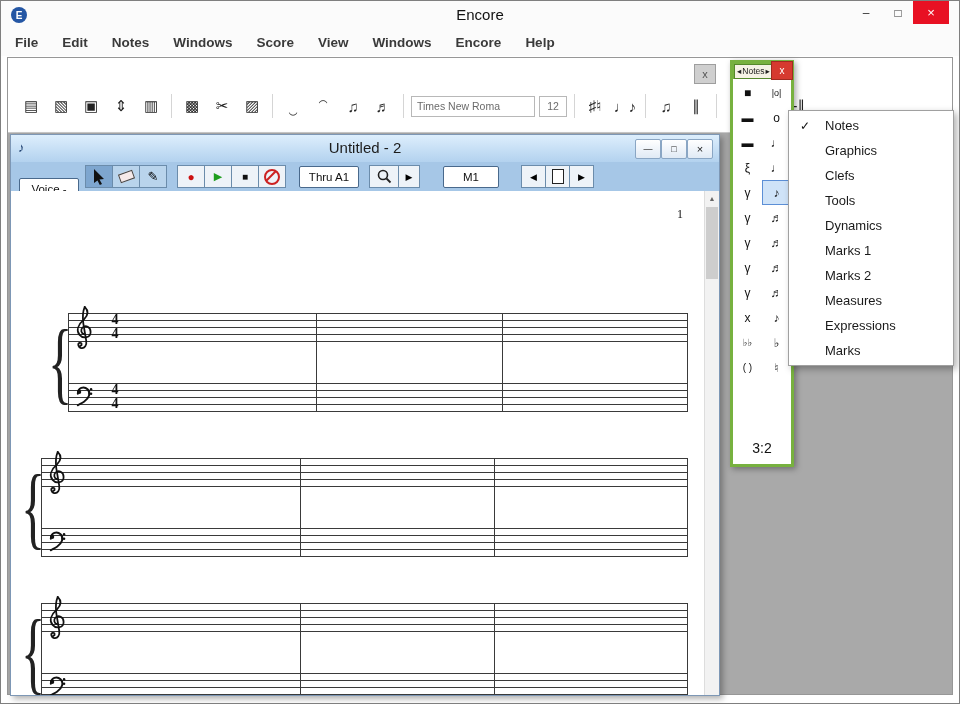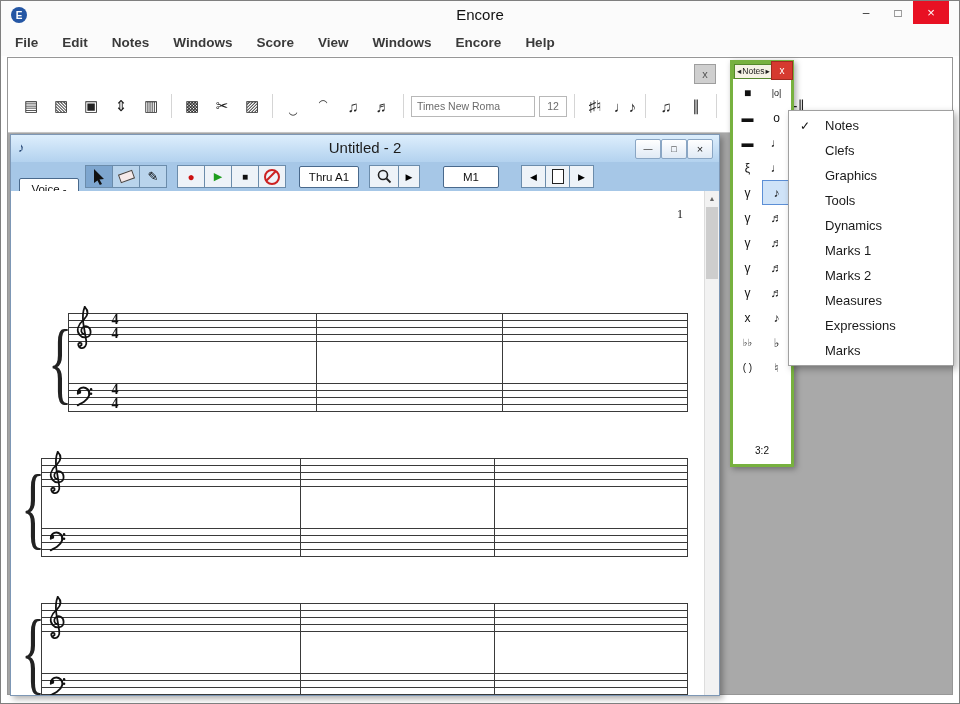--- a/index.html
+++ b/index.html
@@ -98,21 +98,21 @@
                   display:flex;align-items:center;}
   .palette-tab{background:#f5f2e4;border:1px solid #55882b;font-size:8.5px;color:#222;
                display:flex;align-items:center;gap:1px;padding:0 2px;margin-left:1px;height:13px;}
   .palette-close{position:absolute;right:-2px;top:-2px;width:20px;height:17px;background:#d63a2f;
                  border:1px solid #a02a20;color:#fff;font-size:10px;display:flex;align-items:center;
                  justify-content:center;}
   .palette-grid{position:absolute;left:0;right:0;top:17px;display:grid;grid-template-columns:1fr 1fr;}
   .pcell{height:25px;display:flex;align-items:center;justify-content:center;font-size:12px;color:#111;
          box-sizing:border-box;}
   .pcell.sel{background:#cfe3f8;border:1px solid #5c8fd6;}
-  .palette-tuplet{position:absolute;left:0;right:0;bottom:8px;text-align:center;font-size:10px;color:#111;}
+  .palette-tuplet{position:absolute;left:0;right:0;bottom:8px;text-align:center;font-size:14px;color:#111;}
 
   
   .ctx-menu{position:absolute;left:780px;top:52px;width:164px;background:#fff;border:1px solid #a0a0a0;
             box-shadow:3px 3px 7px rgba(0,0,0,.3);padding:2px 0;}
   .ctx-item{height:25px;display:flex;align-items:center;padding-left:36px;font-size:13px;color:#1a1a1a;
             position:relative;}
   .ctx-check{position:absolute;left:11px;font-size:12px;color:#111;}
 </style>
 </head>
 <body>
@@ -362,24 +362,24 @@
       </div>
       <div class="palette-tuplet">3:2</div>
     </div>
 
     <div class="ctx-menu">
       <div class="ctx-item">
         <span class="ctx-check">✓</span>
         <span>Notes</span>
       </div>
       <div class="ctx-item">
+        <span>Graphics</span>
+      </div>
+      <div class="ctx-item">
         <span>Clefs</span>
-      </div>
-      <div class="ctx-item">
-        <span>Graphics</span>
       </div>
       <div class="ctx-item">
         <span>Tools</span>
       </div>
       <div class="ctx-item">
         <span>Dynamics</span>
       </div>
       <div class="ctx-item">
         <span>Marks 1</span>
       </div>

